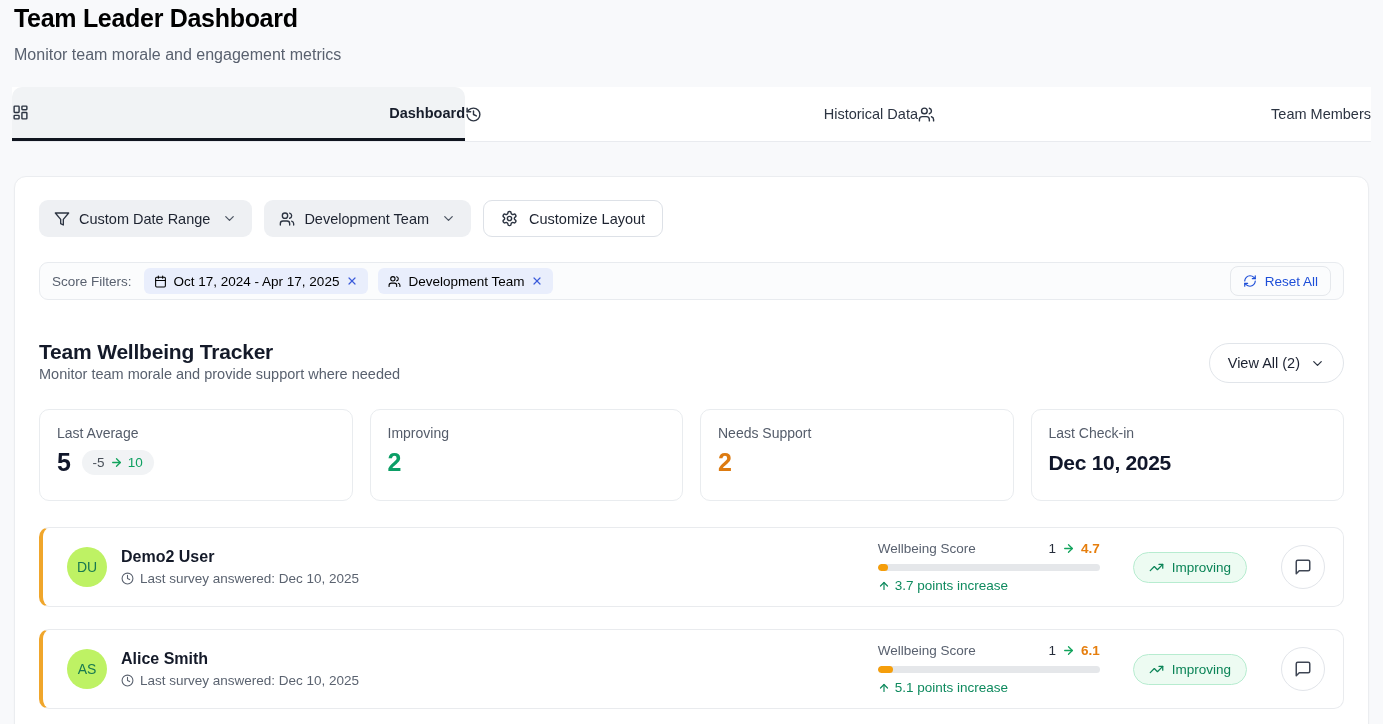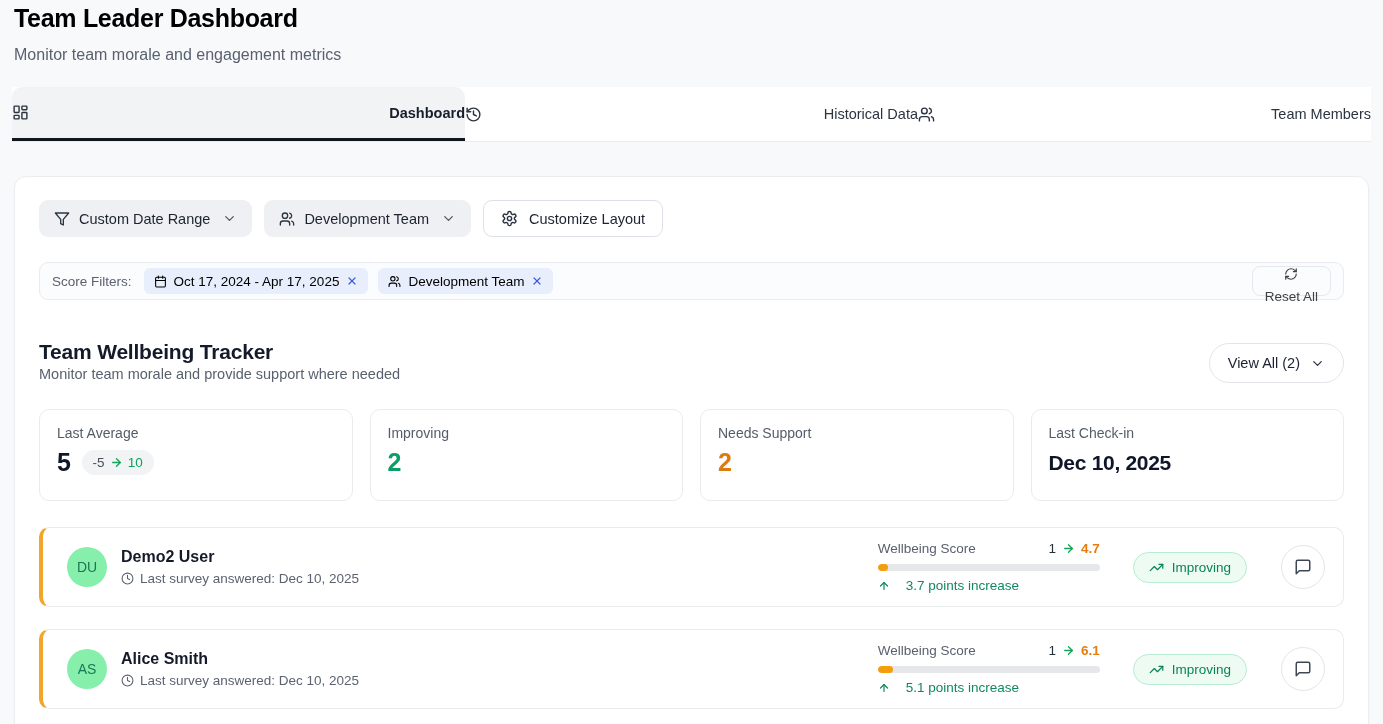--- a/index.html
+++ b/index.html
@@ -56,21 +56,21 @@
   }
   .af-label { font-size:13.5px; color:#59616f; margin-right:2px; }
   .chip {
     display:flex; align-items:center; gap:7px; height:26px; padding:0 10px;
     background:#e9eefc; border-radius:6px; font-size:13.5px; color:#000000; cursor:pointer;
   }
   .chip .chip-x { color:#3b5bdb; cursor:pointer; }
   .reset-btn {
     margin-left:auto; display:flex; align-items:center; gap:8px; height:30px; padding:0 12px;
     background:transparent; border:1px solid #e5e8ec; border-radius:8px;
-    font-size:13.5px; color:#404040; font-family:inherit; cursor:pointer;flex-direction:column;
+    font-size:13.5px; color:#1d4ed8; font-family:inherit; cursor:pointer;
   }
 
   
   .section-header { display:flex; align-items:flex-start; justify-content:space-between; margin-top:40px; }
   .section-title { font-size:21px; font-weight:700; color:#141a29; letter-spacing:-0.2px; }
   .section-subtitle { font-size:14.5px; color:#59616f; margin-top:2px; }
   .viewall-btn {
     display:flex; align-items:center; gap:10px; height:40px; padding:0 18px;
     background:#ffffff; border:1px solid #e1e5ea; border-radius:999px;
     font-size:14.5px; color:#1b2130; font-family:inherit; cursor:pointer; margin-top:3px;
@@ -97,39 +97,39 @@
   .range-to { color:#0ea061; }
 
   
   .member-card {
     margin-top:26px; height:80px; display:flex; align-items:center;
     border:1px solid #e9ebee; border-left:4px solid #f0a62b; border-radius:10px;
     background:#fff; padding:0 18px 0 24px;
   }
   .member-card + .member-card { margin-top:22px; }
   .avatar {
-    width:40px; height:40px; border-radius:50%; background:#86efac;
+    width:40px; height:40px; border-radius:50%; background:#bef264;
     display:flex; align-items:center; justify-content:center;
     font-size:14px; color:#19795077; color:#187a50; font-weight:500; flex:none;
   }
   .member-info { margin-left:14px; }
   .member-name { font-size:16px; font-weight:700; color:#141a29; }
   .member-survey { display:flex; align-items:center; gap:6px; margin-top:5px; font-size:13.5px; color:#5b6370; }
   .member-right { margin-left:auto; display:flex; align-items:center; }
 
   .score-block { width:222px; }
   .score-top { display:flex; justify-content:space-between; align-items:center; font-size:13.5px; }
   .score-label { color:#59616f; }
   .score-vals { display:flex; align-items:center; gap:6px; }
   .score-from { color:#262d3b; }
   .score-vals .s-arrow { color:#12a35c; }
   .score-to { color:#e67e0d; font-weight:700; }
   .progress-track { height:7px; border-radius:999px; background:#e5e7ea; margin-top:8px; overflow:hidden; }
   .progress-fill { height:100%; border-radius:999px; background:#f59e0b; }
-  .score-change { display:flex; align-items:center; gap:16px; margin-top:7px; font-size:13.5px; color:#0e8a5e; }
+  .score-change { display:flex; align-items:center; gap:5px; margin-top:7px; font-size:13.5px; color:#0e8a5e; }
 
   .status-badge {
     display:flex; align-items:center; gap:8px; margin-left:33px;
     background:#edfbf2; border:1px solid #b7ecd0; border-radius:999px;
     padding:7px 15px; font-size:13.5px; color:#0b8457; font-weight:500;
   }
   .chat-btn {
     width:44px; height:44px; margin-left:34px; border-radius:50%;
     background:#fff; border:1px solid #e2e5ea; display:flex; align-items:center; justify-content:center;
     cursor:pointer; color:#3f4654;

